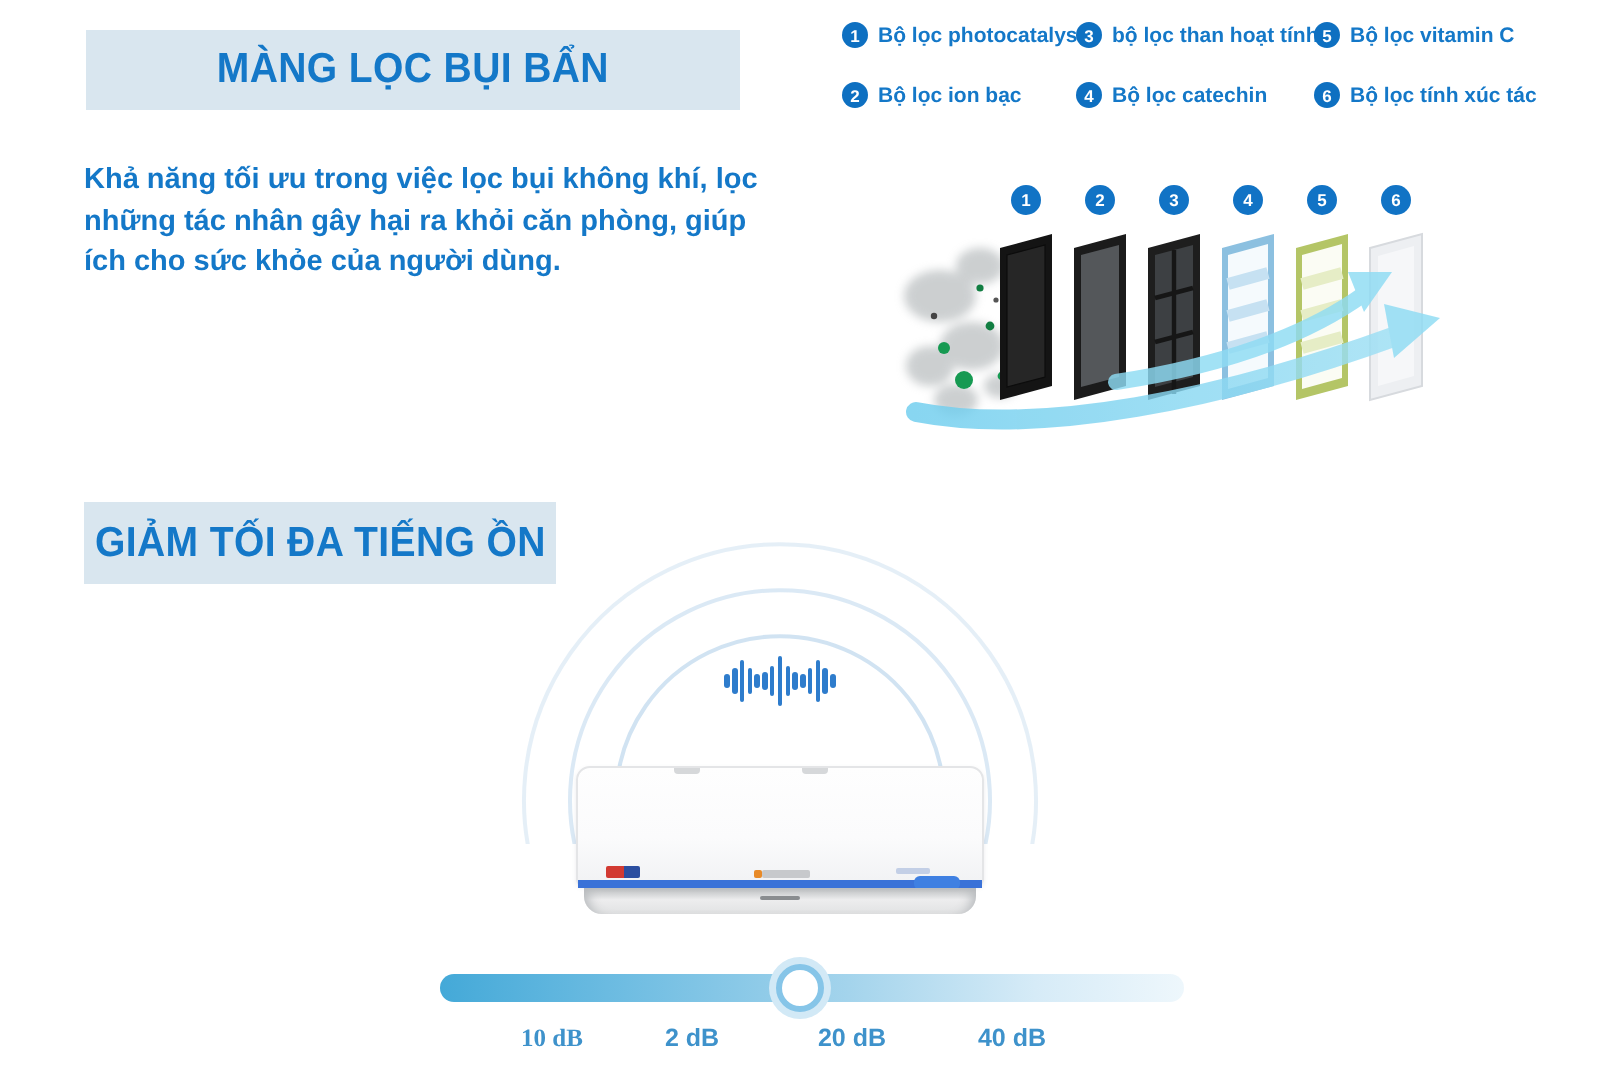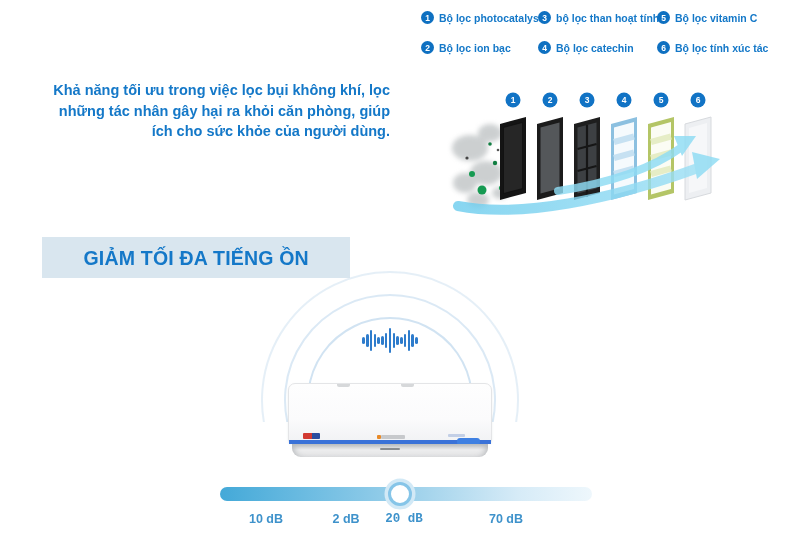--- a/index.html
+++ b/index.html
@@ -50,22 +50,25 @@
   .slider-knob{width:24px;height:24px;border-radius:50%;background:#fff;border:3px solid #86c5e8;
     box-sizing:border-box;box-shadow:0 0 0 3.5px #d2e9f6;}
   .db-label{position:absolute;top:512px;width:64px;text-align:center;
     font-size:12.5px;font-weight:bold;color:#3e92cb;}
 </style>
 </head>
 <body>
 
 <div class="page">
 
-
-  <div class="desc abs" style="left:42px;top:80px;text-align:right;">Khả năng tối ưu trong việc lọc bụi không khí, lọc những tác nhân gây hại ra khỏi căn phòng, giúp ích cho sức khỏe của người dùng.</div>
+  <div class="hbar abs" style="left:43px;top:15px;width:327px;height:40px;">
+    <span class="htxt">MÀNG LỌC BỤI BẨN</span>
+  </div>
+
+  <div class="desc abs" style="left:42px;top:80px;">Khả năng tối ưu trong việc lọc bụi không khí, lọc những tác nhân gây hại ra khỏi căn phòng, giúp ích cho sức khỏe của người dùng.</div>
 
   <div class="legend abs" style="left:421px;top:11px;">
     <div class="leg-item">
       <span class="leg-num">1</span>
       <span class="leg-label">Bộ lọc photocatalyst</span>
     </div>
     <div class="leg-item">
       <span class="leg-num">3</span>
       <span class="leg-label">bộ lọc than hoạt tính</span>
     </div>
@@ -169,21 +172,21 @@
         <text x="147" y="25" fill="#fff">3</text>
       <circle cx="184" cy="22" r="7.5" fill="#1173c5"></circle>
         <text x="184" y="25" fill="#fff">4</text>
       <circle cx="221" cy="22" r="7.5" fill="#1173c5"></circle>
         <text x="221" y="25" fill="#fff">5</text>
       <circle cx="258" cy="22" r="7.5" fill="#1173c5"></circle>
         <text x="258" y="25" fill="#fff">6</text>
     </g>
   </svg>
 
-  <div class="hbar abs" style="left:42px;top:237px;width:308px;height:41px;">
+  <div class="hbar abs" style="left:42px;top:251px;width:236px;height:41px;">
     <span class="htxt">GIẢM TỐI ĐA TIẾNG ỒN</span>
   </div>
 
   <svg class="abs" style="left:230px;top:262px;" width="320" height="160" viewBox="0 0 320 160" fill="none">
     <path d="M82.9,166 A82,82 0 1 1 237.1,166" stroke="#cfe2f1" stroke-width="2" opacity=".95"></path>
     <path d="M61.3,173.9 A105,105 0 1 1 258.7,173.9" stroke="#cfe2f1" stroke-width="2" opacity=".75"></path>
     <path d="M39.7,181.8 A128,128 0 1 1 280.3,181.8" stroke="#cfe2f1" stroke-width="2" opacity=".55"></path>
   </svg>
 
   <div class="soundwave abs" style="left:362px;top:326px;width:56px;height:28px;">
@@ -218,18 +221,18 @@
     <div class="ac-stripe"></div>
     <div class="ac-stripetab"></div>
     <div class="ac-flap">
       <div class="ac-slit"></div>
     </div>
   </div>
 
   <div class="slider-track abs" style="left:220px;top:487px;"></div>
   <div class="slider-knob abs" style="left:388px;top:482px;"></div>
 
-  <div class="db-label" style="left:234px;">10 dB</div>
+  <div class="db-label" style="left:244px;font-family:Liberation Serif, serif;">10 dB</div>
   <div class="db-label" style="left:314px;">2 dB</div>
-  <div class="db-label" style="left:372px;font-family:Liberation Mono, monospace;">20 dB</div>
-  <div class="db-label" style="left:474px;">70 dB</div>
+  <div class="db-label" style="left:394px;">20 dB</div>
+  <div class="db-label" style="left:474px;">40 dB</div>
 
 </div>
 
 </body></html>

